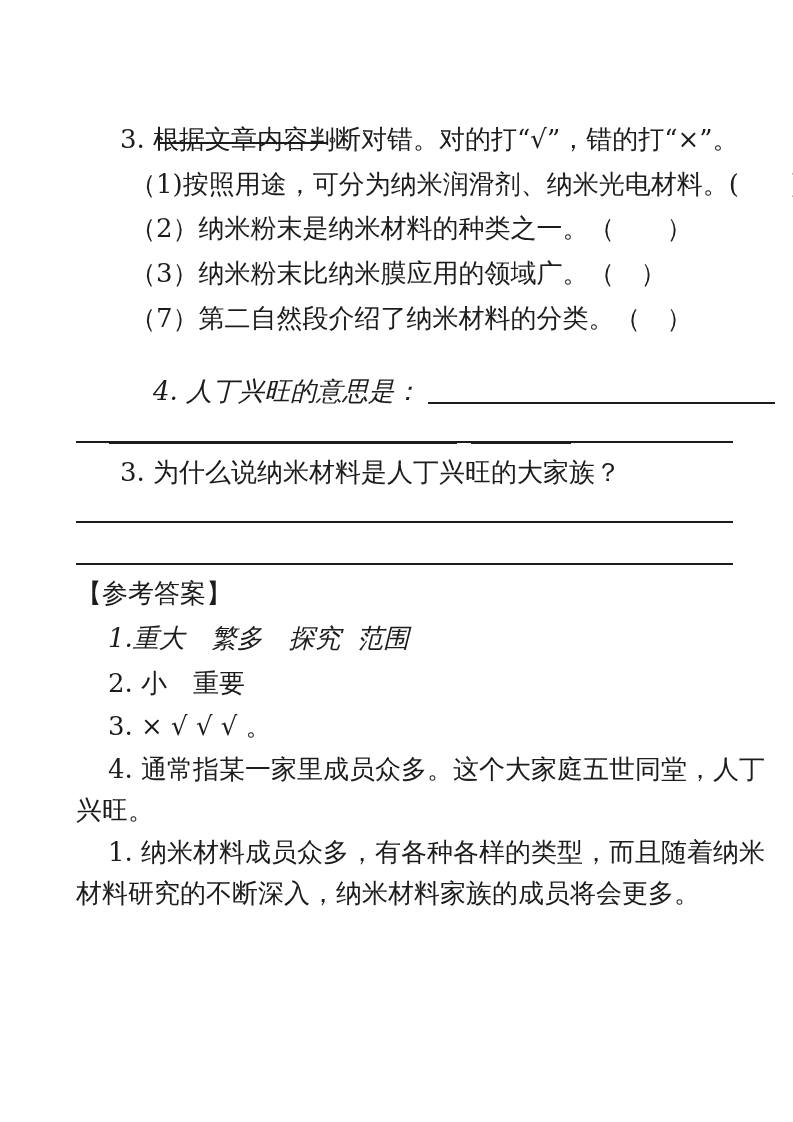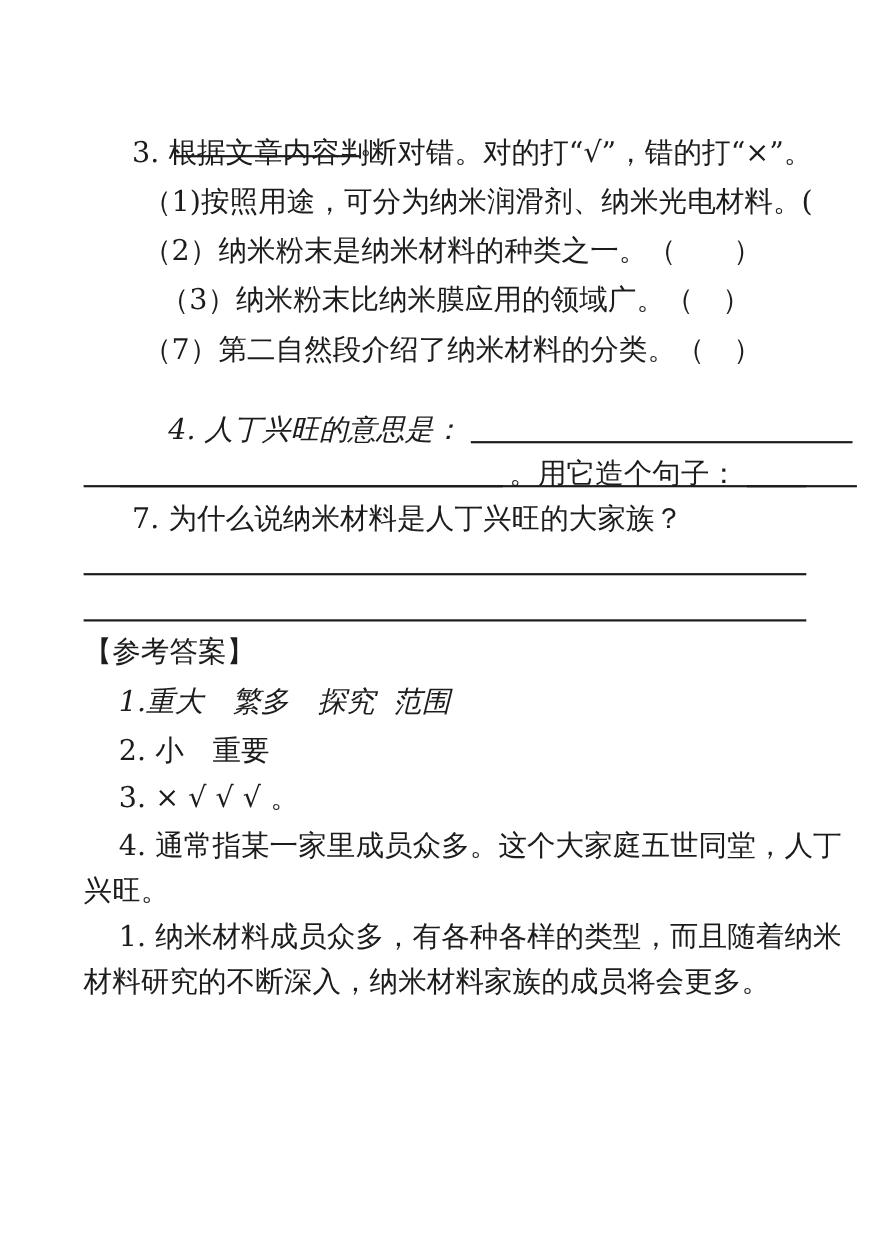--- a/index.html
+++ b/index.html
@@ -37,32 +37,32 @@
 
 <div class="page">
 
   <div class="line" style="left:127px;top:83px;">
     <span class="uline" style="width:167px;"></span><span>。</span>
   </div>
 
   <div class="line" style="left:120px;top:123px;">3. 根据文章内容判断对错。对的打“√”，错的打“×”。</div>
   <div class="line" style="left:130px;top:168px;">（1)按照用途，可分为纳米润滑剂、纳米光电材料。(　　)</div>
   <div class="line" style="left:130px;top:212px;">（2）纳米粉末是纳米材料的种类之一。（　　）</div>
-  <div class="line" style="left:130px;top:257px;margin-left:16px;">（3）纳米粉末比纳米膜应用的领域广。（　）</div>
+  <div class="line" style="left:130px;top:257px;">（3）纳米粉末比纳米膜应用的领域广。（　）</div>
   <div class="line" style="left:130px;top:302px;">（7）第二自然段介绍了纳米材料的分类。（　）</div>
 
   <div class="line" style="left:120px;top:343px;font-style:italic;">
     <span>4. 人丁兴旺的意思是：</span><span class="uline gapL" style="width:347px;"></span>
   </div>
   <div class="line" style="left:76px;top:383px;">
-    <span class="uline gapR" style="width:348px;"></span><span>。用它造个句子：</span><span class="uline gapL" style="width:100px;"></span>
+    <span class="uline gapR" style="width:348px;"></span><span class="uline gapL" style="width:100px;"></span>
   </div>
   <div class="rule" style="left:76px;top:441px;width:657px;"></div>
 
-  <div class="line" style="left:120px;top:456px;">7. 为什么说纳米材料是人丁兴旺的大家族？</div>
+  <div class="line" style="left:120px;top:456px;">3. 为什么说纳米材料是人丁兴旺的大家族？</div>
   <div class="rule" style="left:76px;top:521px;width:657px;"></div>
   <div class="rule" style="left:76px;top:563px;width:657px;"></div>
 
   <div class="line" style="left:76px;top:577px;">【参考答案】</div>
   <div class="line" style="left:108px;top:622px;font-style:italic;">1.重大　繁多　探究  范围</div>
   <div class="line" style="left:108px;top:667px;">2. 小　重要</div>
   <div class="line" style="left:108px;top:710px;">3. × √ √ √ 。</div>
   <div class="line" style="left:108px;top:753px;">4. 通常指某一家里成员众多。这个大家庭五世同堂，人丁</div>
   <div class="line" style="left:76px;top:794px;">兴旺。</div>
   <div class="line" style="left:108px;top:836px;">1. 纳米材料成员众多，有各种各样的类型，而且随着纳米</div>

